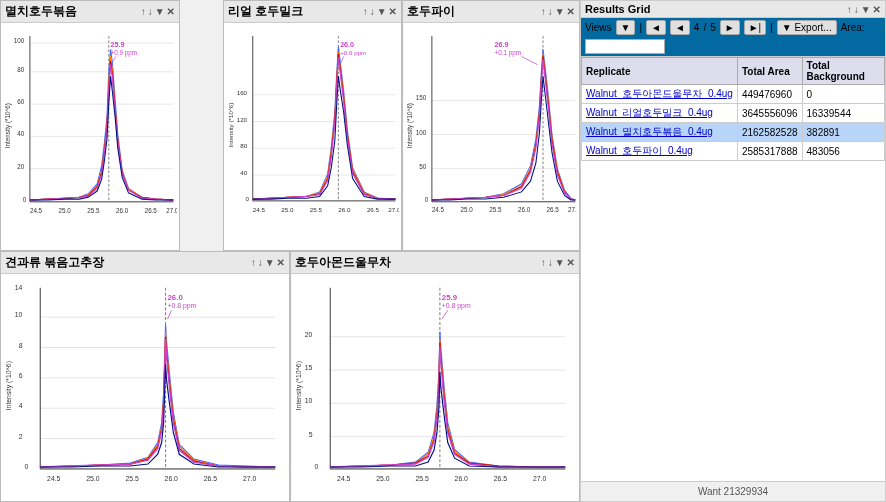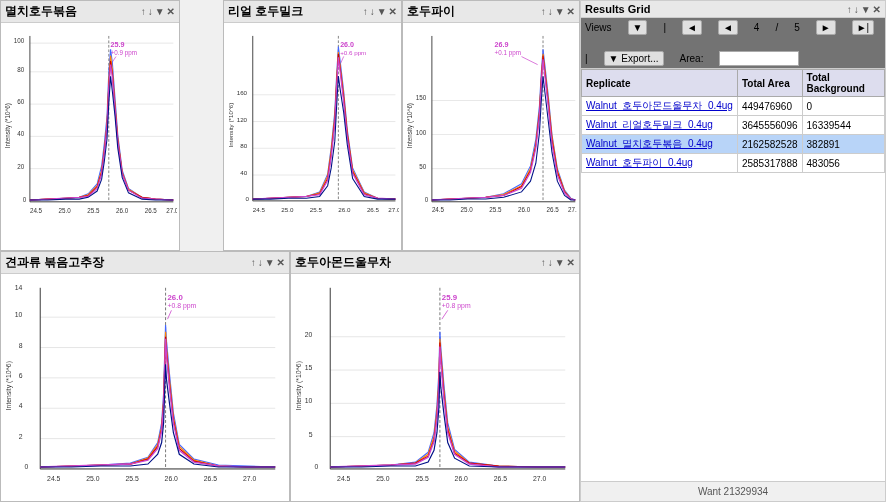--- a/index.html
+++ b/index.html
@@ -57,24 +57,24 @@
       padding: 2px 4px;
       background: #e8e8e8;
       border-bottom: 1px solid #ccc;
       font-size: 11px;
       font-weight: bold;
     }
     .results-toolbar {
       display: flex;
       align-items: center;
       padding: 2px 4px;
-      gap: 16px;
+      gap: 4px;
       border-bottom: 1px solid #ccc;
       font-size: 10px;
-      background: #737373;
+      background: #0369a1;
       flex-wrap: wrap;
     }
     .results-toolbar-btn {
       background: #e0e0e0;
       border: 1px solid #aaa;
       border-radius: 2px;
       padding: 1px 4px;
       cursor: pointer;
       font-size: 10px;
     }

